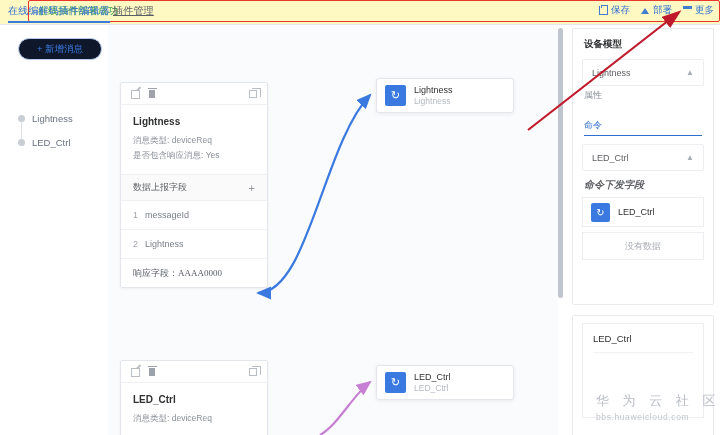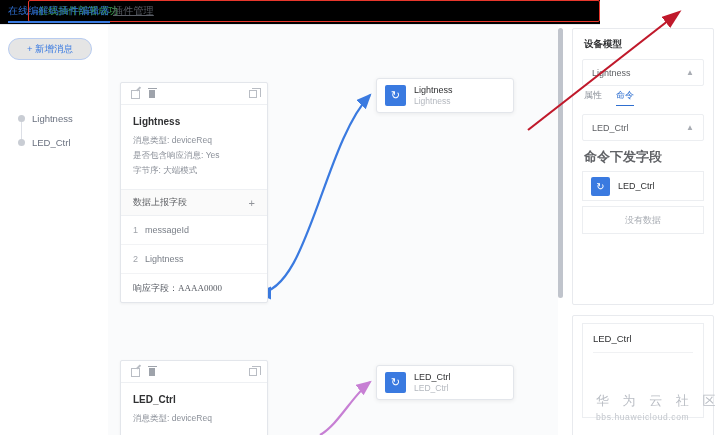--- a/index.html
+++ b/index.html
@@ -6,22 +6,22 @@
   html, body {
     width: 720px; height: 435px;
     font-family: "Liberation Sans", "DejaVu Sans", sans-serif;
     background: #ffffff;
     overflow: hidden;
   }
   #app { position: relative; width: 720px; height: 435px; background:#fff; }
 
   
   .topbar {
-    position: absolute; left:0; top:0; width:600px; height:25px;
-    background:#000000; border-bottom:1px solid #e4e7ed;padding-left:28px;
+    position: absolute; left:0; top:0; width:720px; height:25px;
+    background:#fef9c3; border-bottom:1px solid #e4e7ed;padding-left:28px;
   }
   .tab {
     position:absolute; top:4px; font-size:10px; color:#5a5e66;
     white-space:nowrap; letter-spacing:0.2px;
   }
   .tab.active { color:#2f6fd0; }
   .tab.active::after {
     content:""; position:absolute; left:0; right:0; bottom:-5px;
     height:2px; background:#3a7ae0;
   }
@@ -38,22 +38,22 @@
   .ic-save { border:1px solid #2f6fd0; border-top:none; }
   .ic-save::before { content:""; position:absolute; left:1px; top:-1px; width:5px; height:2px; border:1px solid #2f6fd0; border-bottom:none; }
   .ic-deploy::before { content:""; position:absolute; left:0px; top:2px; width:0; height:0;
       border-left:4px solid transparent; border-right:4px solid transparent; border-bottom:6px solid #2f6fd0; }
   .ic-more { display:flex; flex-direction:column; justify-content:center; gap:1.5px; }
   .ic-more i { display:block; width:9px; height:1px; background:#2f6fd0; }
 
   
   .leftpanel { position:absolute; left:0; top:25px; width:108px; height:410px; background:#fff; }
   .btn-new {
-    position:absolute; left:8px; top:13px; width:84px; height:22px;
-    border:1px solid #b8ccf0; border-radius:11px; background:#e5e5e5;
+    position:absolute; left:18px; top:13px; width:84px; height:22px;
+    border:1px solid #b8ccf0; border-radius:11px; background:#0f172a;
     color:#3a7ae0; font-size:9.5px; display:flex; align-items:center;
     justify-content:center; gap:2px; white-space:nowrap;
   }
   .msgitem { position:absolute; left:18px; display:flex; align-items:center; gap:7px; font-size:9.5px; color:#6b7280; }
   .msgitem .dot { width:7px; height:7px; border-radius:50%; background:#c9cdd4; flex:none; }
   #msg-lightness { top:88px; }
   #msg-ledctrl { top:112px; }
   .msgline { position:absolute; left:21px; top:97px; width:1px; height:20px; background:#dcdfe6; }
 
   
@@ -120,25 +120,25 @@
 
   .rpanel-title { font-size:9.5px; color:#303133; font-weight:bold; padding:9px 0 0 11px; }
 
   .rbox { margin:8px 9px 0 9px; border:1px solid #eceef1; border-radius:2px; background:#fff; }
   .rbox-head {
     height:25px; display:flex; align-items:center; justify-content:space-between;
     padding:0 9px; font-size:9px; color:#606266;
   }
   .chev { color:#a8acb3; font-size:8px; }
 
-  .rtabs { display:flex; gap:14px; padding:3px 11px 0 11px; }
+  .rtabs { display:flex; gap:14px; padding:3px 11px 0 11px;flex-direction:column; }
   .rtab { font-size:9px; color:#8b9099; padding-bottom:3px; white-space:nowrap; }
   .rtab.active { color:#2f6fd0; border-bottom:1.5px solid #2f6fd0; }
 
-  .rsublabel { font-size:13px; color:#606266; font-weight:bold; padding:7px 0 0 11px; }
+  .rsublabel { font-size:10px; color:#606266; font-weight:bold; padding:7px 0 0 11px;font-style:italic; }
   .rfieldbox {
     margin:5px 9px 0 9px; border:1px solid #eceef1; height:30px;
     display:flex; align-items:center; gap:8px; padding:0 8px; background:#fff;
   }
   .rfieldbox .sq { width:19px; height:19px; background:#3a7ae0; border-radius:2px;
     display:flex; align-items:center; justify-content:center; color:#fff; font-size:10px; flex:none; }
   .rfieldbox .lbl { font-size:9px; color:#303133; }
   .rempty {
     margin:5px 9px 0 9px; border:1px solid #eceef1; height:28px;
     display:flex; align-items:center; justify-content:center;
@@ -159,20 +159,38 @@
 </head>
 <body>
 
 <div id="app">
 
   <div class="topbar">
     <div class="tab active" id="tab-editor">在线编解码插件编辑器</div>
     <div class="tab" id="tab-manage">插件管理</div>
     <div id="tab-deploy-ok">在线插件部署成功</div>
 
+    <div class="topactions">
+      <div class="topaction">
+        <span class="ic ic-save"></span>
+        <span>保存</span>
+      </div>
+      <div class="topaction">
+        <span class="ic ic-deploy"></span>
+        <span>部署</span>
+      </div>
+      <div class="topaction">
+        <span class="ic ic-more">
+            <i></i>
+            <i></i>
+            <i></i>
+          </span>
+        <span>更多</span>
+      </div>
+    </div>
   </div>
 
   <div class="leftpanel">
     <div class="btn-new">+ 新增消息</div>
     <div class="msgline"></div>
     <div class="msgitem" id="msg-lightness">
       <span class="dot"></span>
       <span>Lightness</span>
     </div>
     <div class="msgitem" id="msg-ledctrl">
@@ -205,21 +223,20 @@
     <div class="card" id="card-lightness">
       <div class="card-toolbar">
         <span class="tool-ic ic-edit"></span>
         <span class="tool-ic ic-trash"></span>
         <span class="tool-ic ic-expand"></span>
       </div>
       <div class="card-title">Lightness</div>
       <div class="card-props">
         <div>消息类型: deviceReq</div>
         <div>是否包含响应消息: Yes</div>
-        <div>字节序: 大端模式</div>
       </div>
       <div class="card-section">
         <span>数据上报字段</span>
         <span class="plus">+</span>
       </div>
       <div class="field-row">
         <span class="idx">1</span>
         <span>messageId</span>
       </div>
       <div class="field-row">

